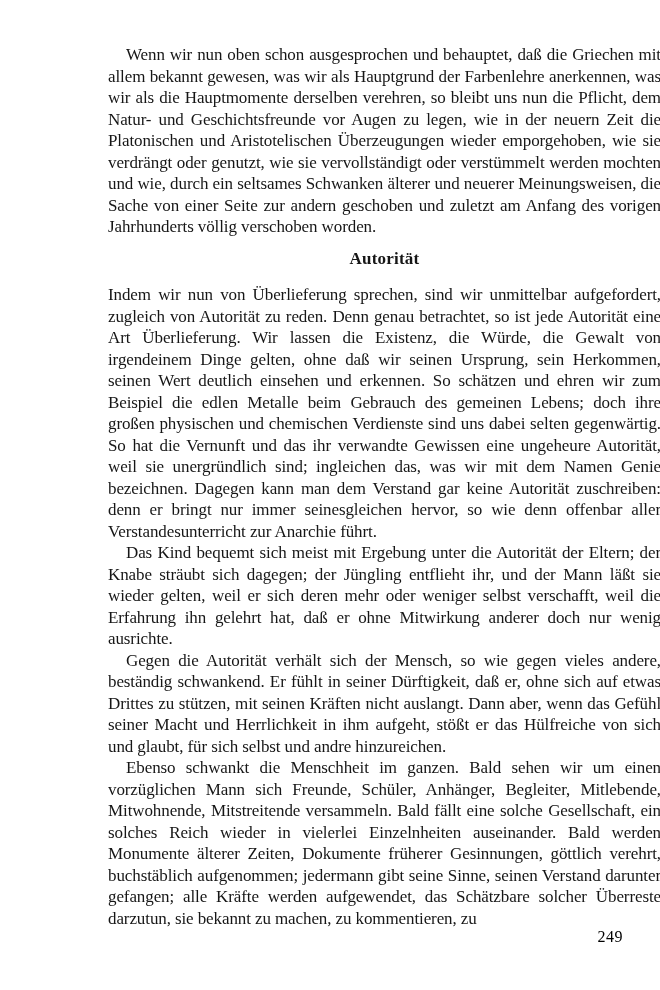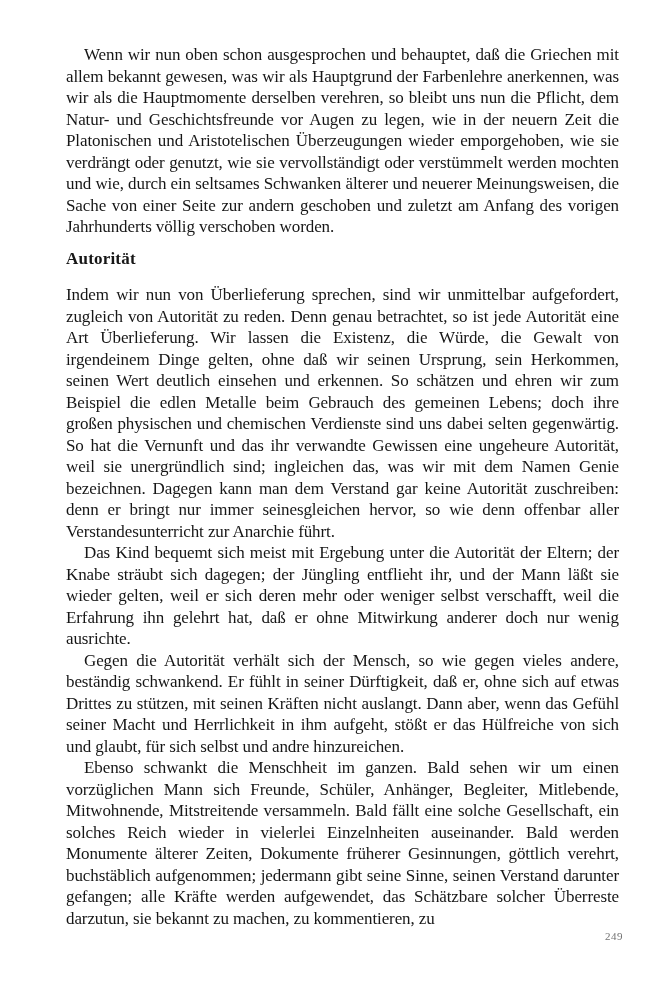--- a/index.html
+++ b/index.html
@@ -13,21 +13,21 @@
     overflow: hidden;
     font-family: "Liberation Serif", serif;
     color: #161616;
   }
   .book-page {
     position: relative;
     width: 660px;
     height: 990px;
     background: #ffffff;
     box-sizing: border-box;
-    padding: 44px 37px 0 66px;
+    padding: 44px 37px 0 108px;
   }
   .text-block {
     width: 553px;
     font-size: 17px;
     line-height: 21.5px;
     text-align: justify;
     letter-spacing: -0.1px;
     hyphens: auto;
     -webkit-hyphens: auto;
   }
@@ -35,32 +35,32 @@
     margin: 0;
     padding: 0;
   }
   .para.indented {
     text-indent: 18px;
   }
   .section-heading {
     font-size: 17px;
     line-height: 21.5px;
     font-weight: bold;
-    text-align: left;
+    text-align: center;
     letter-spacing: 0.2px;
     margin: 10px 0 15px 0;
   }
   .page-number {
     position: absolute;
     top: 929px;
     right: 37px;
-    font-size: 11px;
+    font-size: 16px;
     line-height: 15px;
     letter-spacing: 0.5px;
-    color: #737373;
+    color: #000000;
     margin-left: 12px;
   }
 </style>
 </head>
 <body>
 
 <div class="book-page">
   <main class="text-block">
     <p class="para indented">Wenn wir nun oben schon ausgesprochen und behauptet, daß die Griechen mit allem bekannt gewesen, was wir als Hauptgrund der Farbenlehre anerkennen, was wir als die Hauptmomente derselben verehren, so bleibt uns nun die Pflicht, dem Natur- und Geschichtsfreunde vor Augen zu legen, wie in der neuern Zeit die Platonischen und Aristotelischen Überzeugungen wieder emporgehoben, wie sie verdrängt oder genutzt, wie sie vervollständigt oder verstümmelt werden mochten und wie, durch ein seltsames Schwanken älterer und neuerer Meinungsweisen, die Sache von einer Seite zur andern geschoben und zuletzt am Anfang des vorigen Jahrhunderts völlig verschoben worden.</p>
     <h2 class="section-heading">Autorität</h2>

